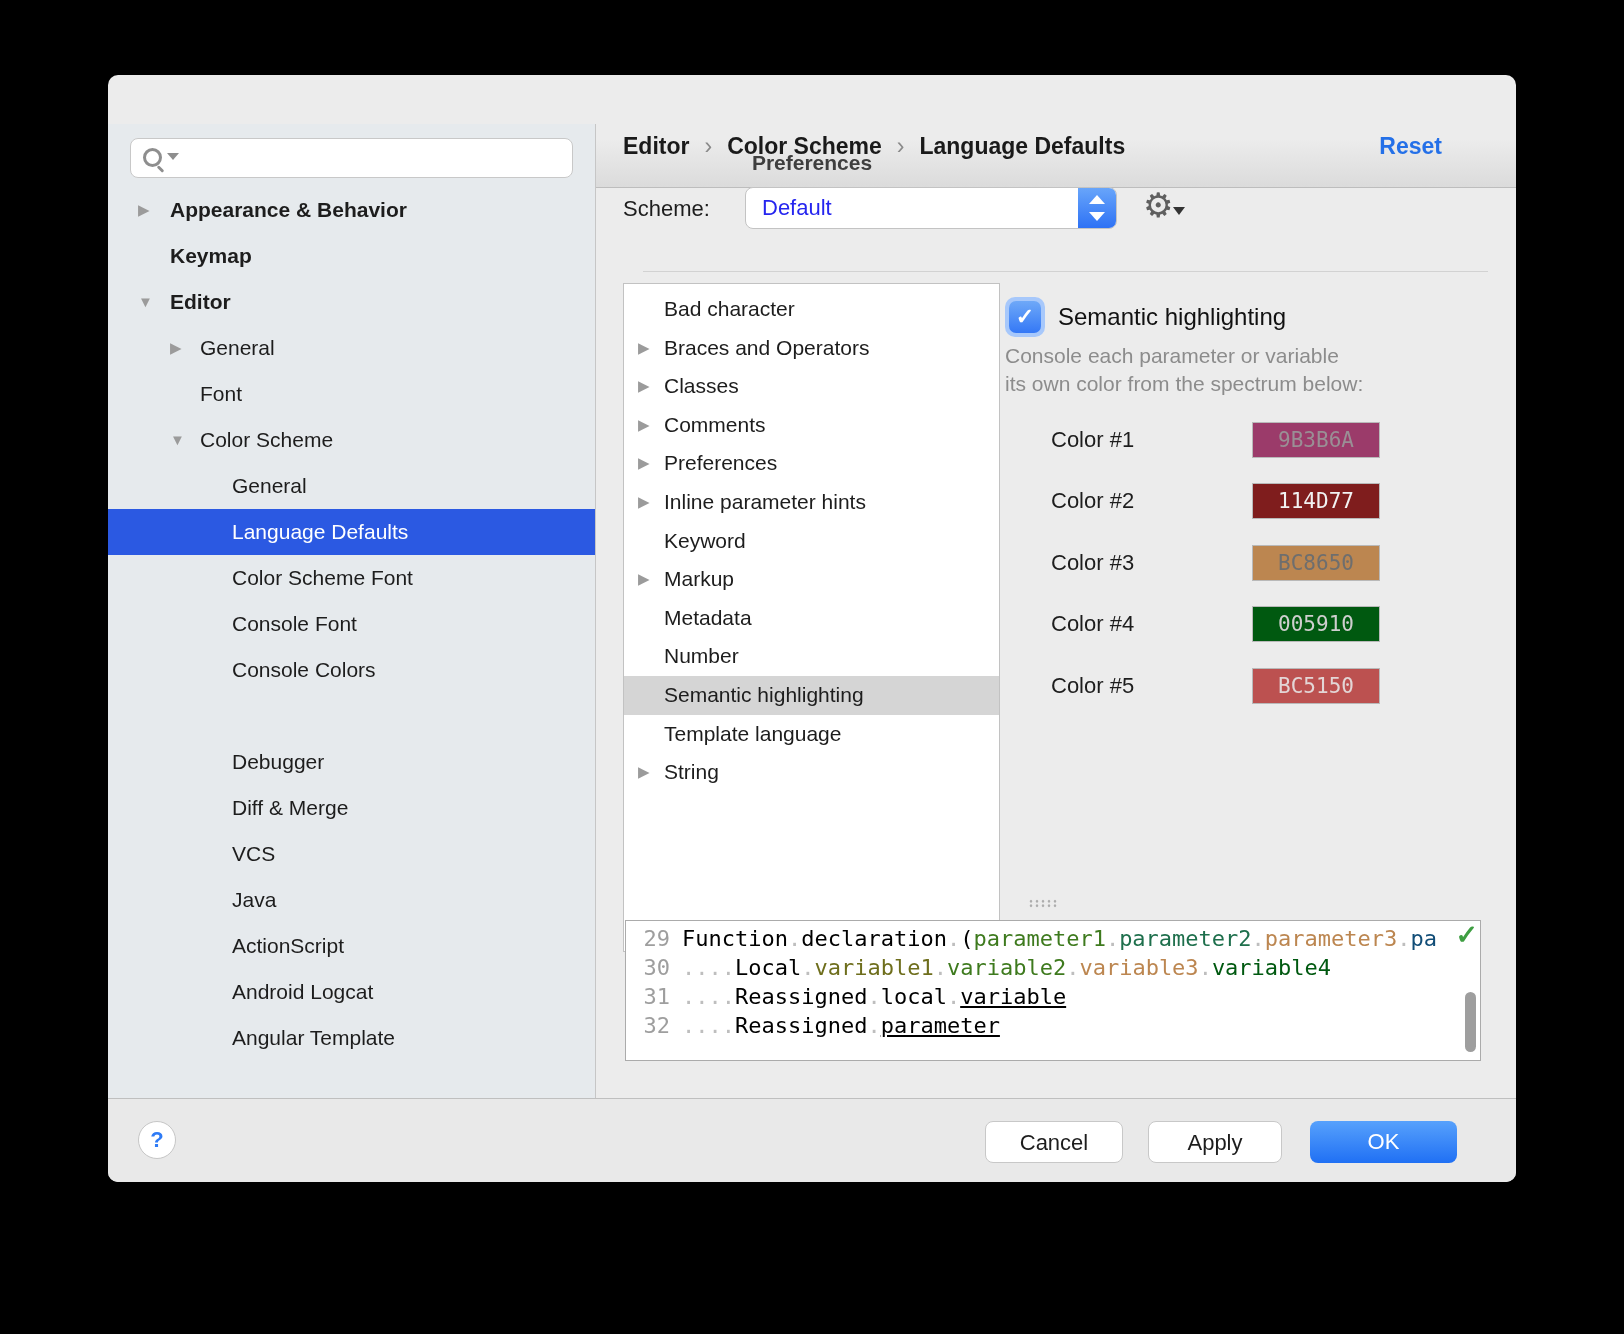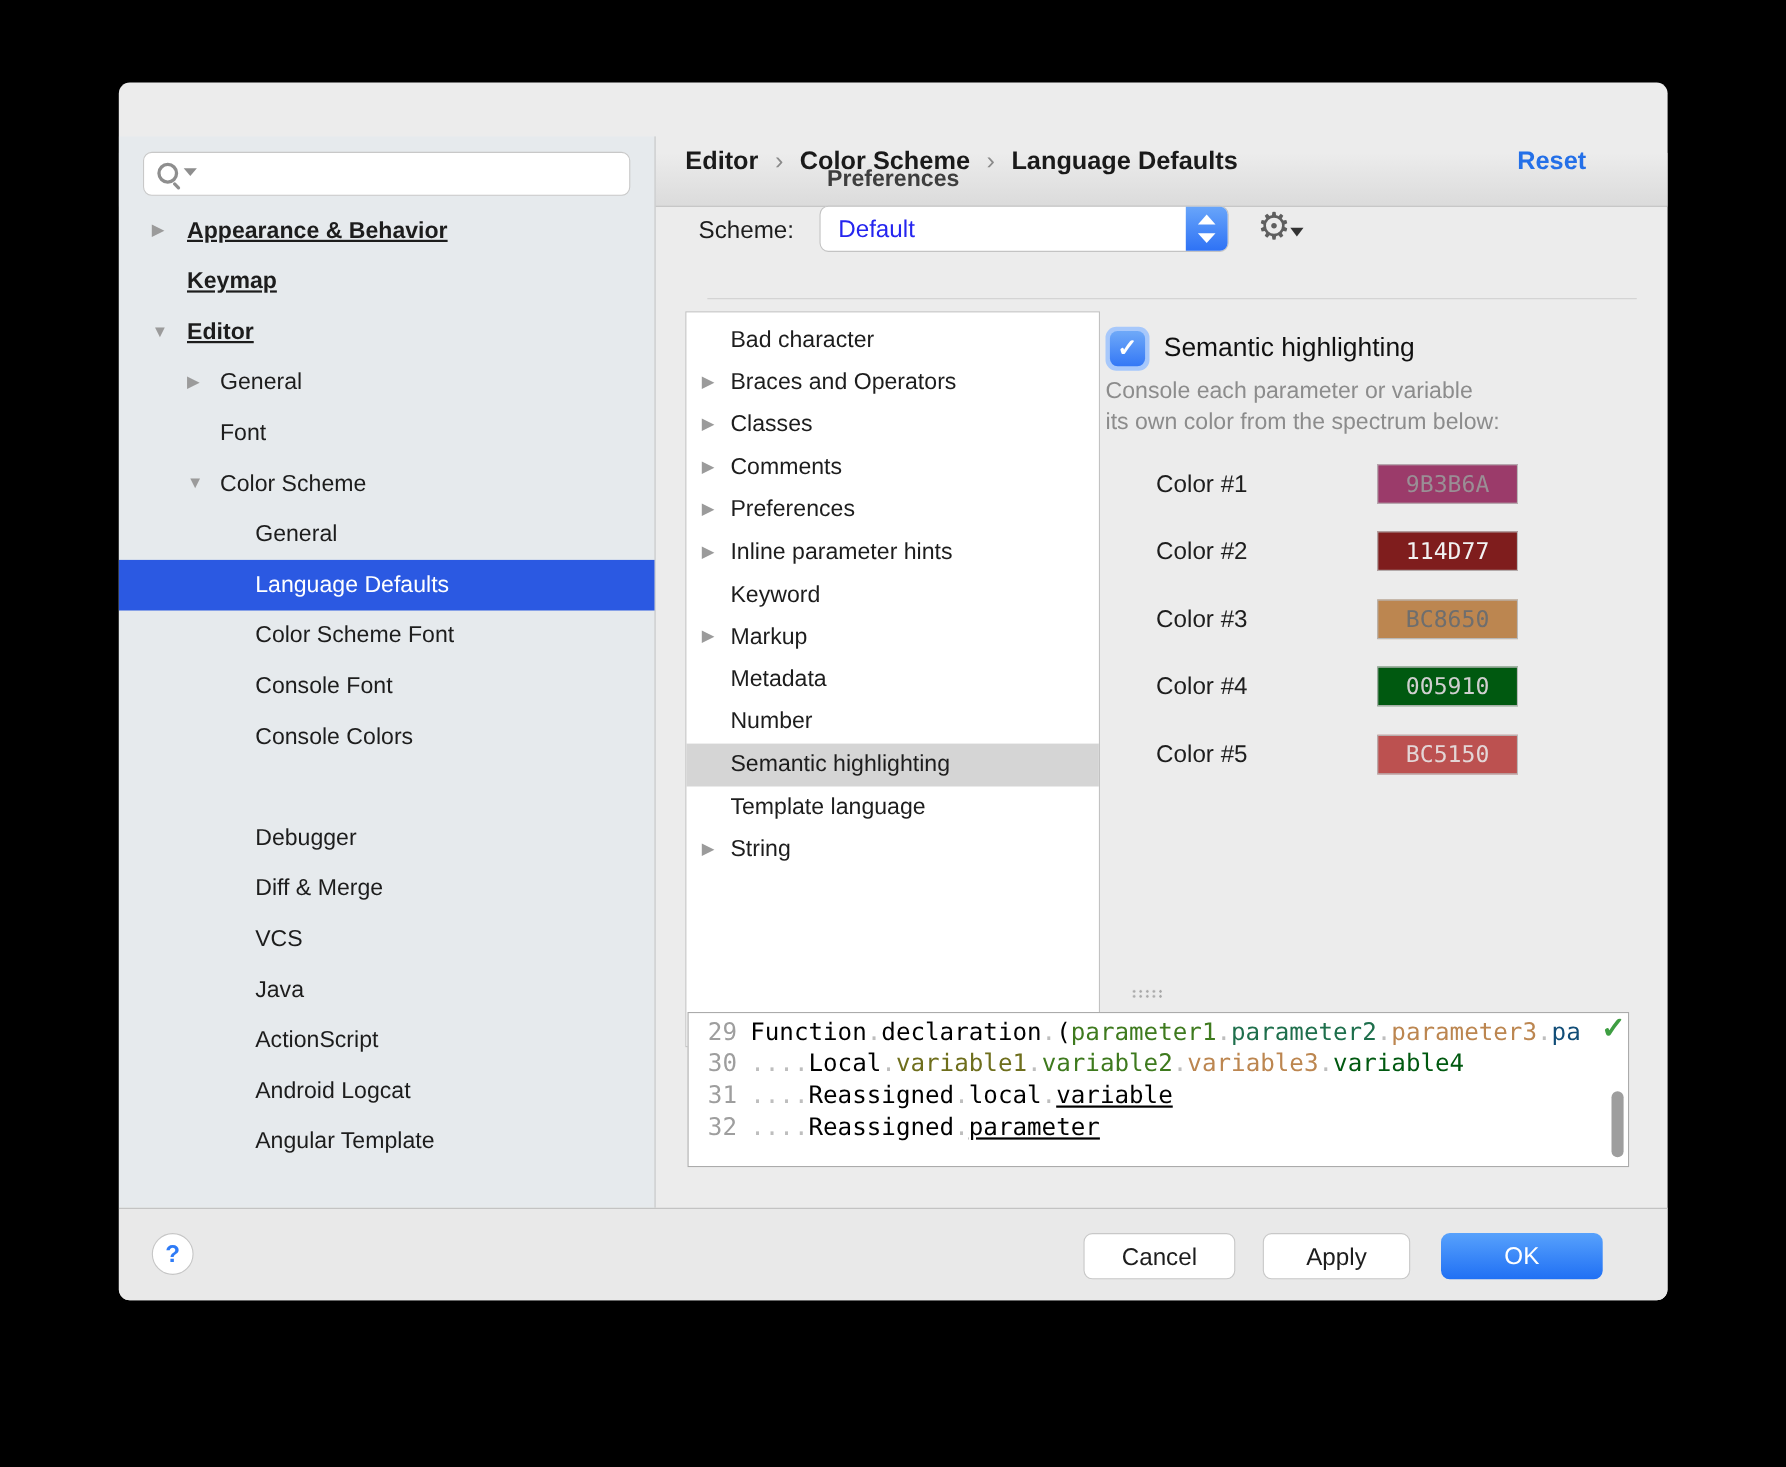--- a/index.html
+++ b/index.html
@@ -19,33 +19,33 @@
     border:1px solid #C8C8C8;border-radius:8px;box-sizing:border-box;}
   .mag{position:absolute;left:12px;top:9px;width:13px;height:13px;border:3px solid #8E8E8E;
     border-radius:50%;}
   .mag::after{content:"";position:absolute;left:13px;top:14px;width:3px;height:8px;
     background:#8E8E8E;transform:rotate(-45deg);border-radius:2px;}
   .magcaret{position:absolute;left:36px;top:14px;width:0;height:0;
     border-left:6px solid transparent;border-right:6px solid transparent;border-top:7px solid #8E8E8E;}
   .srow{position:absolute;left:0;width:100%;height:46px;line-height:46px;font-size:21px;color:#1D1D1D;}
   .srow.sel{background:#2B59E2;color:#FFF;}
   .srow .slabel{position:absolute;white-space:nowrap;}
-  .b{font-weight:700;text-decoration:underline;}
+  .b{font-weight:700;}
   .arr{position:absolute;top:0;height:46px;line-height:46px;font-size:15px;color:#9B9B9B;}
   .arr-r::before{content:"▶";}
   .arr-d::before{content:"▼";}
   .lvl0 .arr{left:30px;} .lvl0 .slabel{left:62px;}
   .lvl1 .arr{left:62px;} .lvl1 .slabel{left:92px;}
   .lvl2 .slabel{left:124px;}
   
   #breadcrumb{position:absolute;left:515px;top:58px;font-size:23px;font-weight:700;color:#1A1A1A;}
   #breadcrumb .sep{display:inline-block;margin:0 15px;color:#8A8A8A;font-weight:400;}
   #breadcrumb .sep::before{content:"›";}
   #reset-link{position:absolute;right:74px;top:58px;font-size:23px;font-weight:700;color:#2470E8;}
-  #scheme-label{position:absolute;left:515px;top:121px;font-size:22px;color:#1D1D1D;margin-left:12px;}
+  #scheme-label{position:absolute;left:515px;top:121px;font-size:22px;color:#1D1D1D;}
   #scheme-select{position:absolute;left:637px;top:112px;width:372px;height:42px;background:#FFF;
     border:1px solid #C3C3C3;border-radius:8px;box-sizing:border-box;}
   #scheme-value{position:absolute;left:16px;top:0;height:40px;line-height:40px;
     font-size:22px;font-weight:400;color:#2525EF;}
   #stepper{position:absolute;right:0;top:0;width:38px;height:40px;
     background:linear-gradient(#68A5FA,#2E72F5);border-radius:0 7px 7px 0;}
   .tri{position:absolute;left:11px;width:0;height:0;border-left:8px solid transparent;
     border-right:8px solid transparent;}
   .tri.up{top:7px;border-bottom:9px solid #FFF;}
   .tri.dn{bottom:7px;border-top:9px solid #FFF;}

